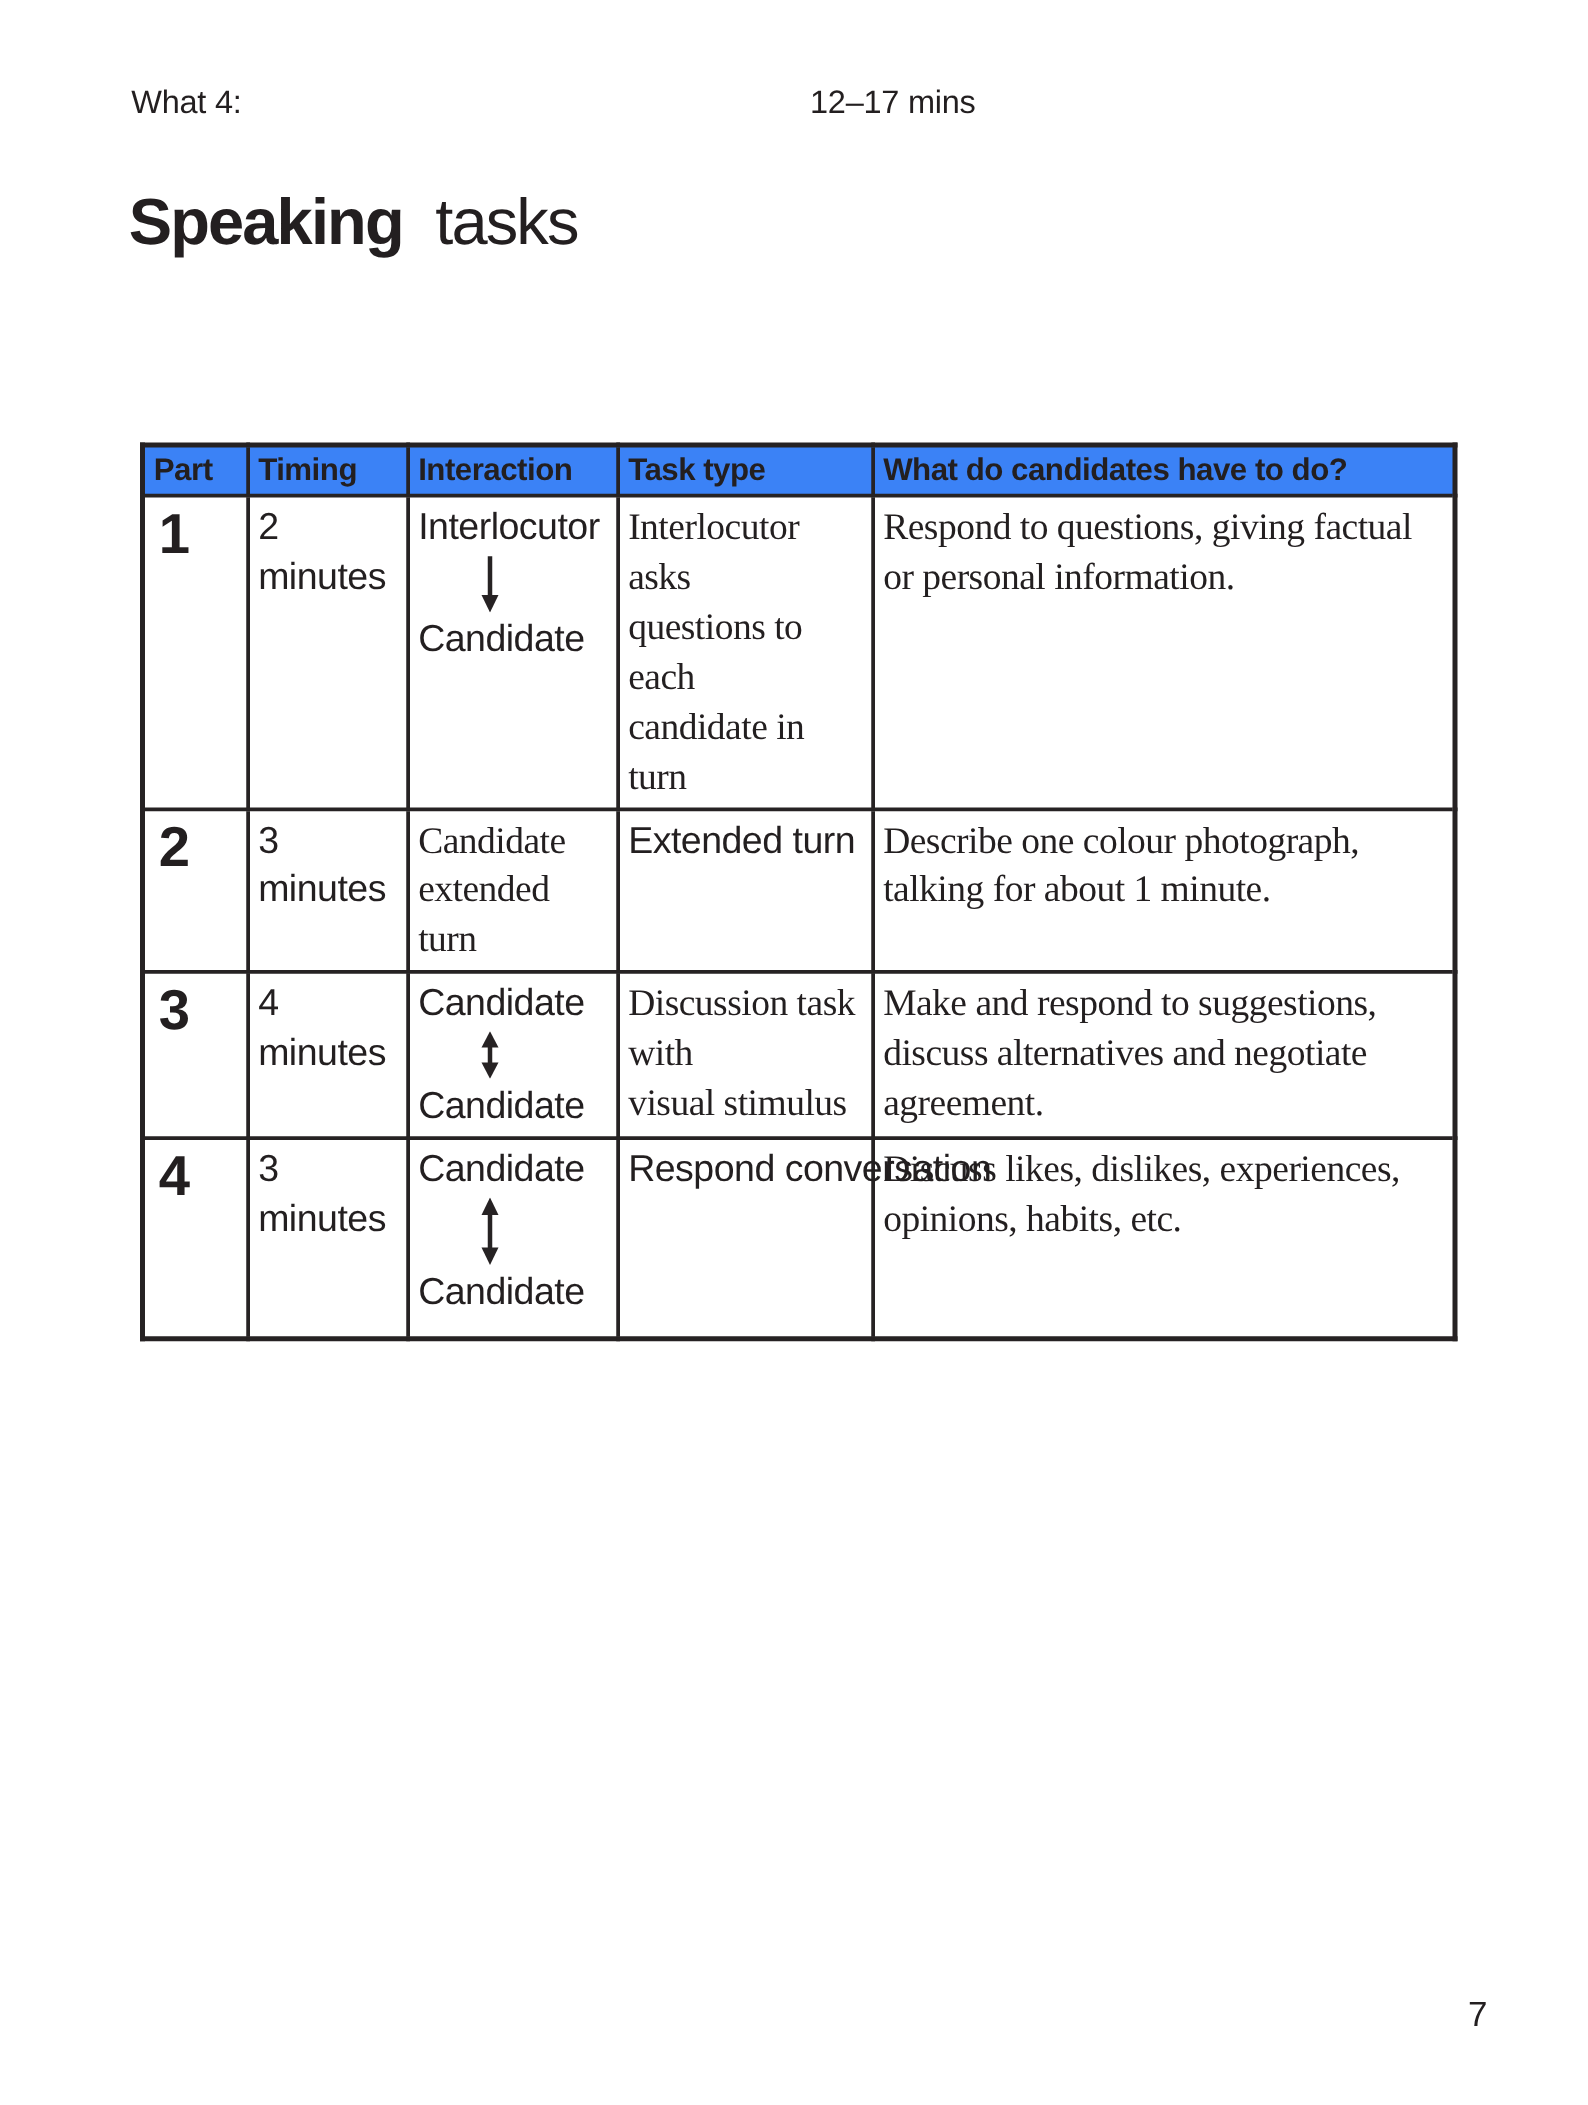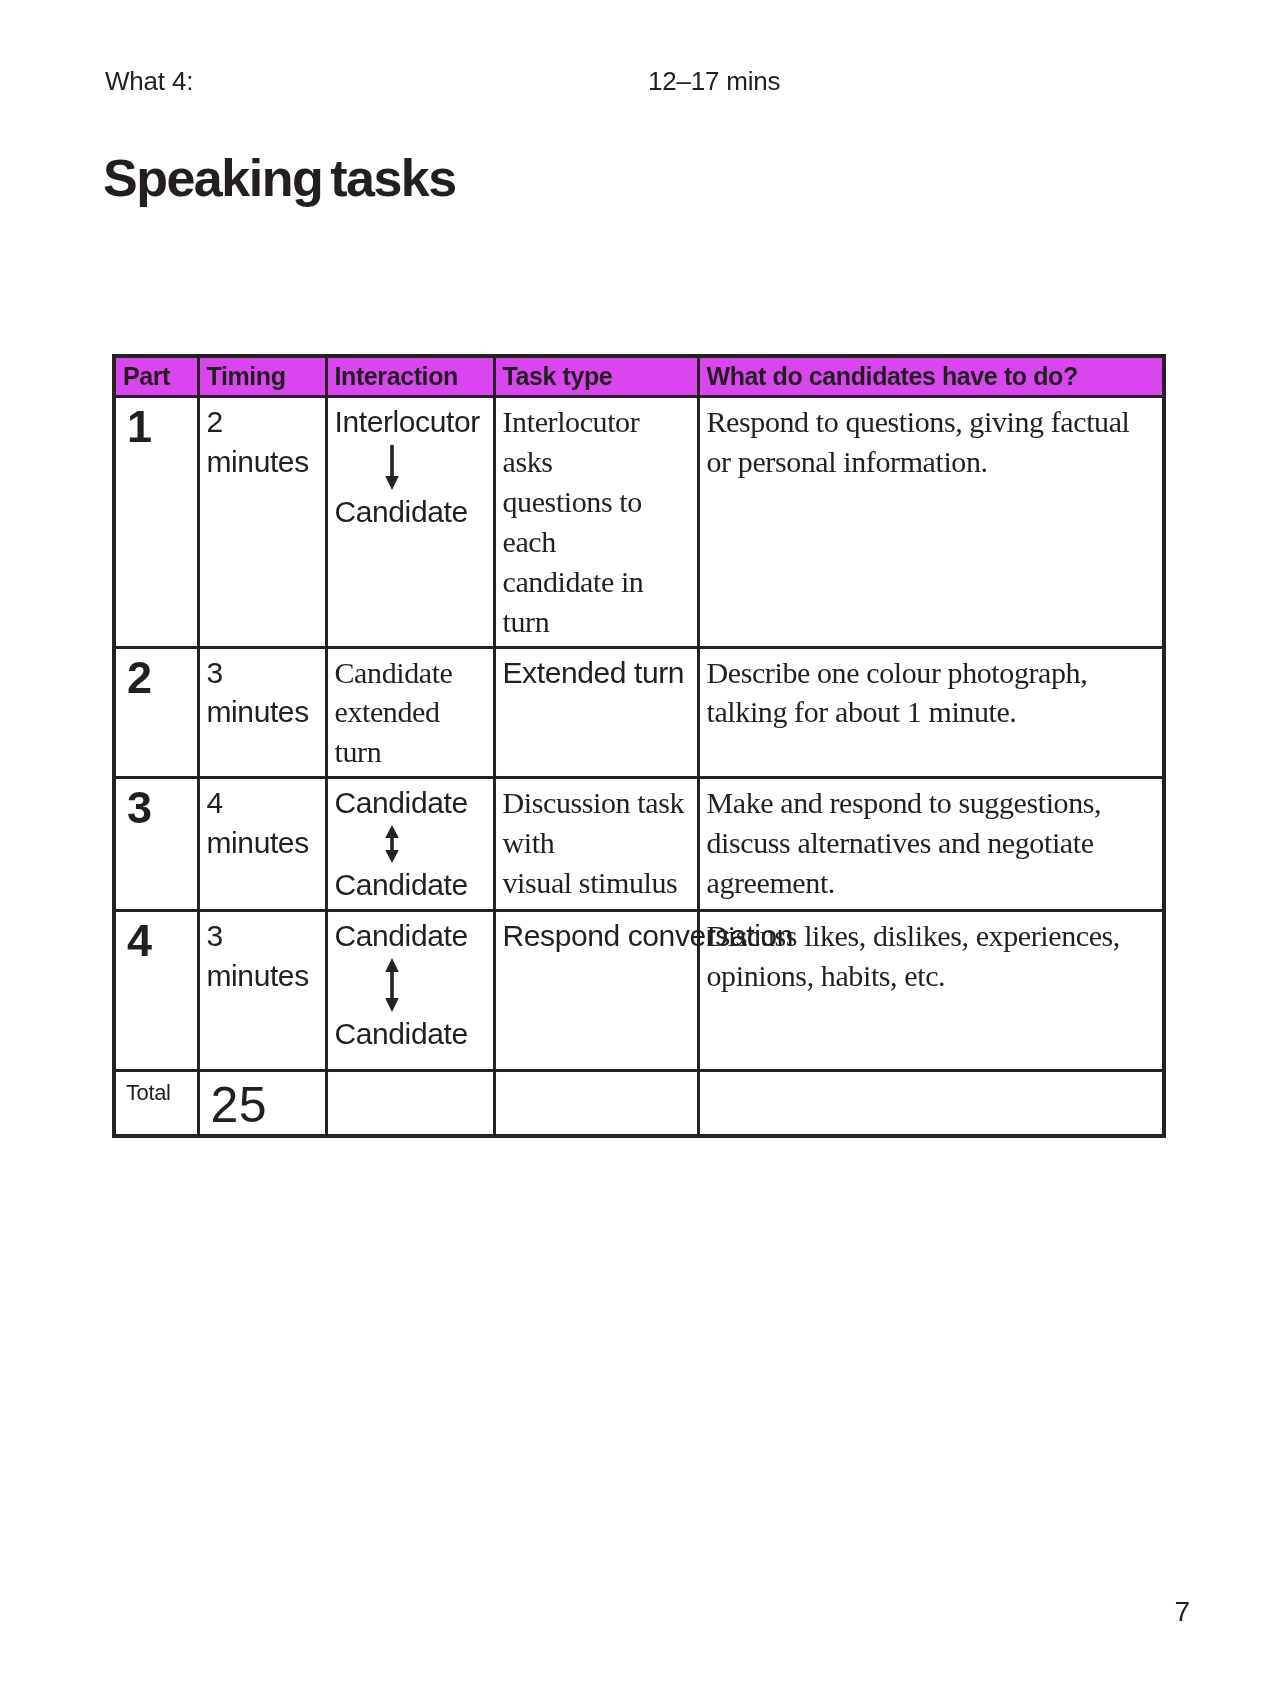--- a/index.html
+++ b/index.html
@@ -14,36 +14,36 @@
   .meta{position:absolute;font-size:26px;letter-spacing:-0.2px;}
   .meta.paper{left:105px;top:66px;}
   .meta.mins{left:648px;top:66px;}
 
   .title{
     position:absolute;left:103px;top:150px;margin:0;
     font-size:52px;letter-spacing:-1.5px;line-height:1.1;
     font-weight:400;
   }
   .title .tb{font-weight:700;}
-  .title .tr{font-weight:700;margin-left:8px;}
+  .title .tr{font-weight:400;margin-left:26px;}
 
   table.tasks{
     position:absolute;left:112px;top:354px;
     width:1050px;
     border-collapse:collapse;table-layout:fixed;
     border:4px solid #262223;
   }
   .tasks th,.tasks td{
     border:3px solid #262223;
     vertical-align:top;text-align:left;
     padding:4px 2px 4px 7px;
     font-size:30px;line-height:1.33;letter-spacing:-0.4px;
   }
   .tasks thead th{
-    background:#d946ef;
+    background:#3b82f6;
     font-weight:700;font-size:25px;letter-spacing:-0.4px;
     height:30px;padding-top:2px;padding-bottom:2px;
   }
   tr.r1{height:108px;}
   tr.r2{height:114px;}
   tr.r3{height:104px;}
   tr.r4{height:160px;}
   tr.rt{height:58px;}
 
   td.part{
@@ -153,26 +153,19 @@
             <path d="M9 0 L2.2 14 L15.8 14 Z"></path>
             <path d="M9 54 L2.2 40 L15.8 40 Z"></path>
           </svg>
           <div>Candidate</div>
         </td>
         <td class="nw">Respond conversation</td>
         <td class="ml">Discuss likes, dislikes, experiences,
 opinions, habits, etc.</td>
       </tr>
 
-      <tr class="rt">
-        <td class="total-label">Total</td>
-        <td class="total-value">25</td>
-        <td></td>
-        <td></td>
-        <td></td>
-      </tr>
 
     </tbody>
   </table>
 
   <div class="pagenum">7</div>
 
 </div>
 
 </body></html>

